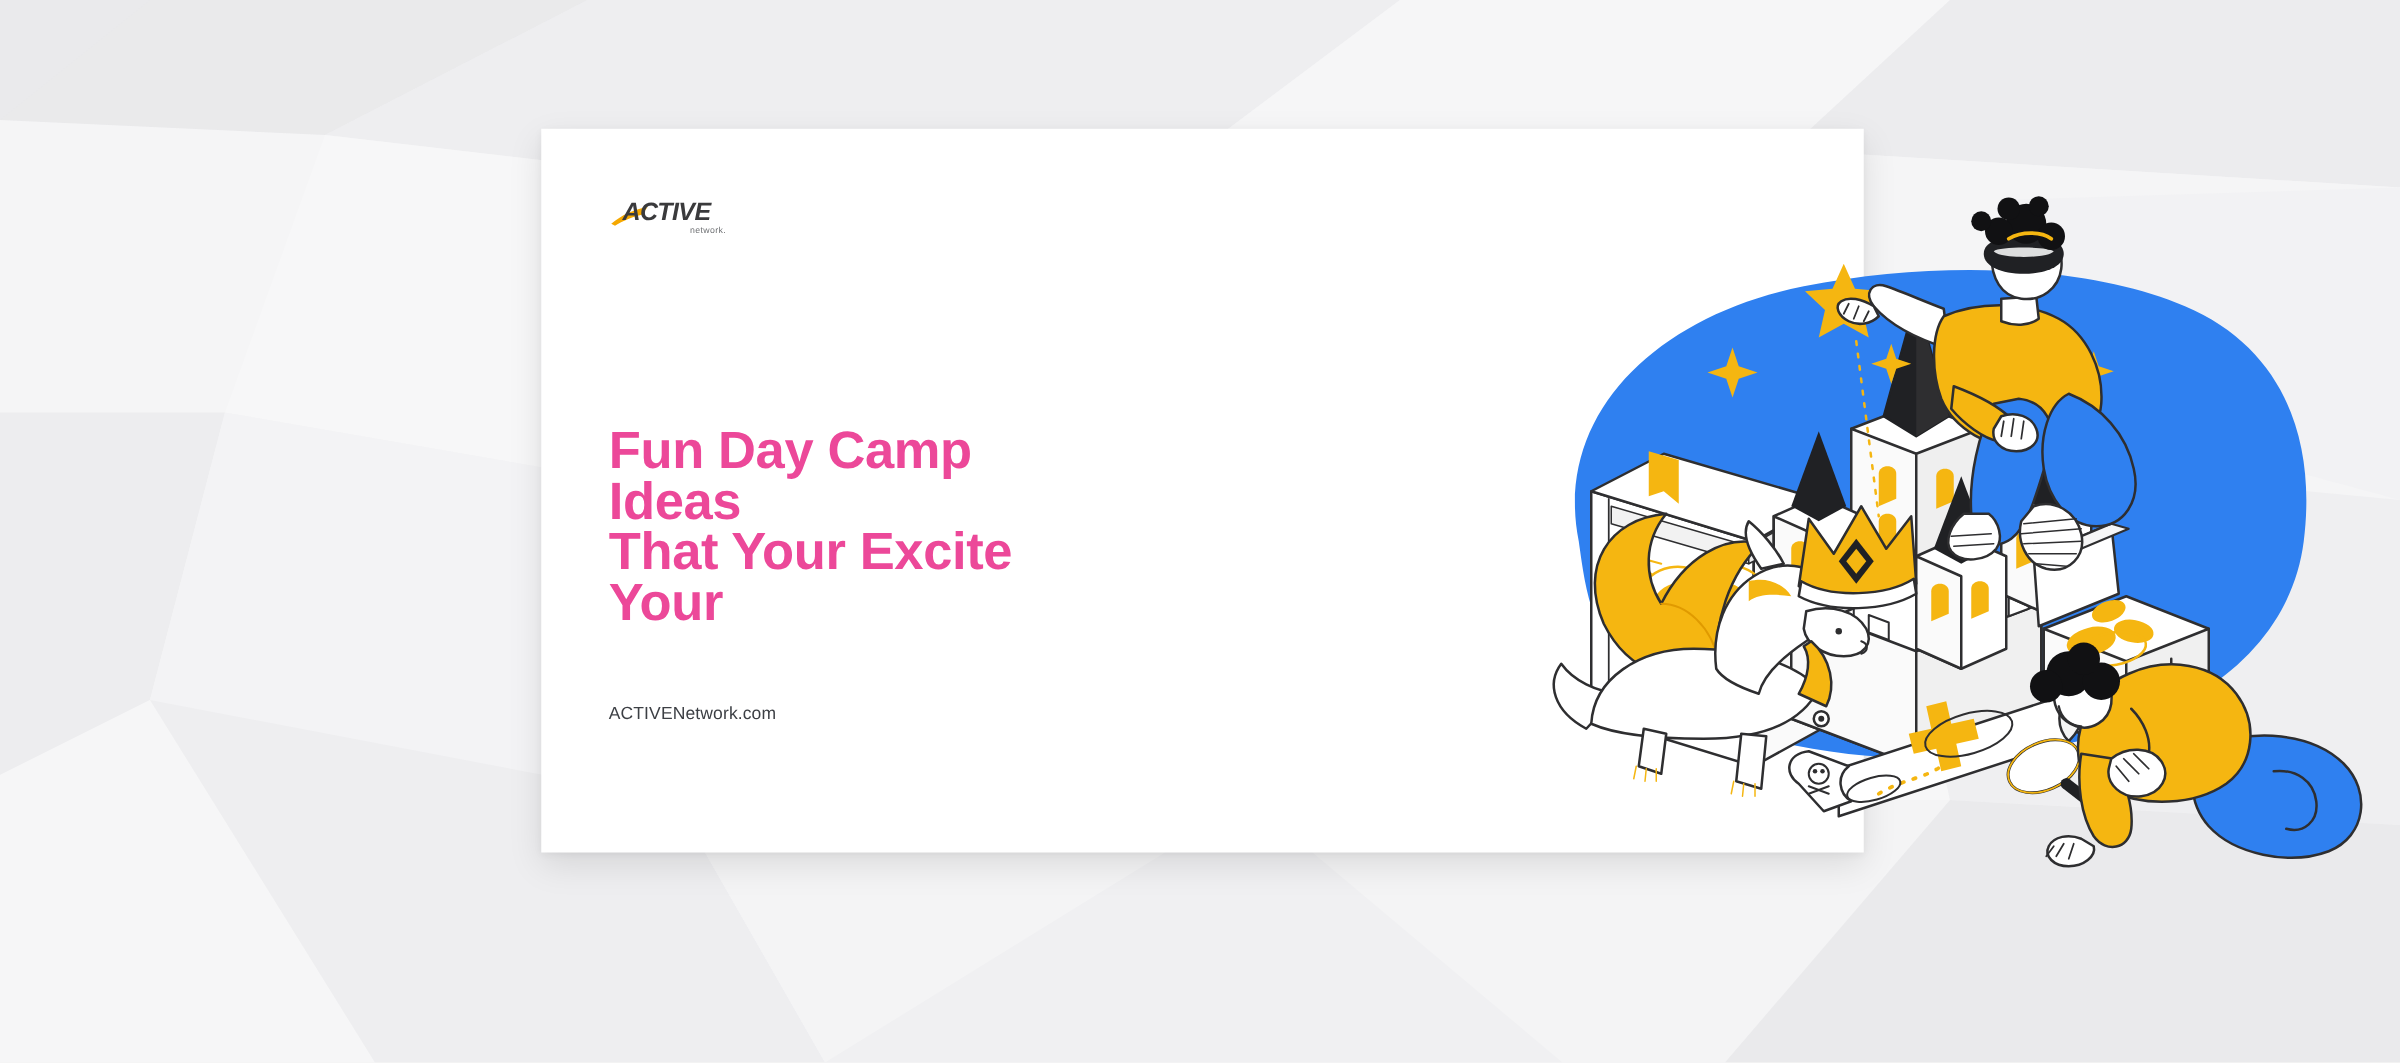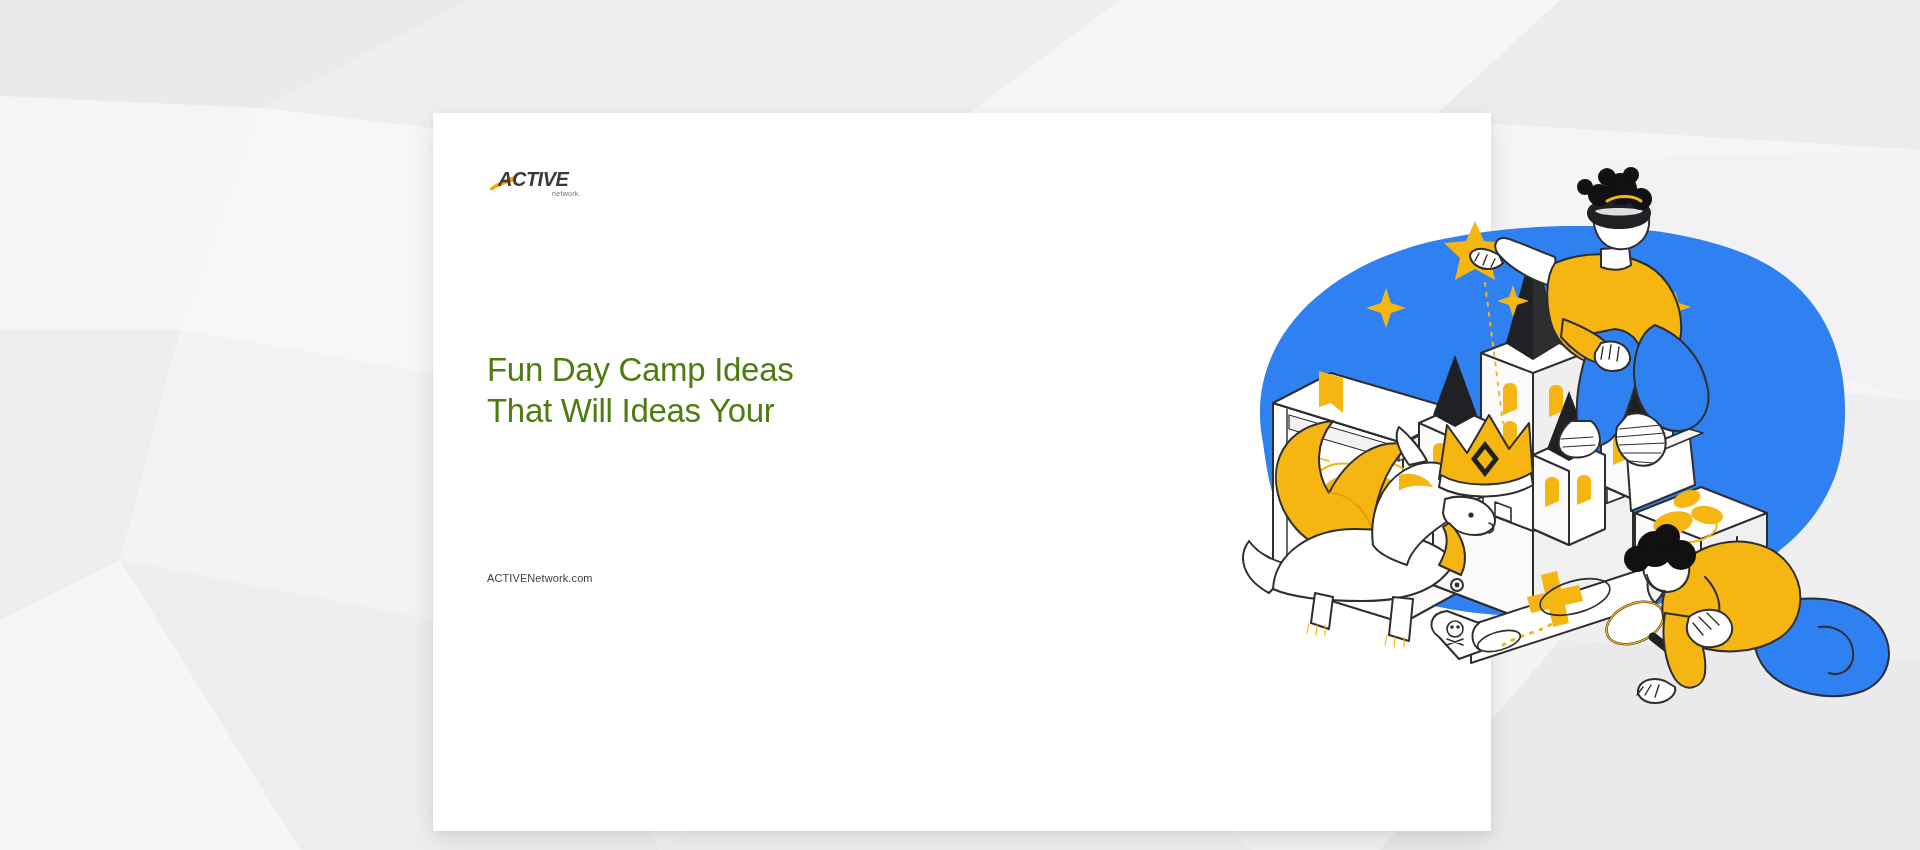--- a/index.html
+++ b/index.html
@@ -27,23 +27,23 @@
     inset: 0;
     width: 1920px;
     height: 850px;
     display: block;
   }
 
   
   #slide-card {
     position: absolute;
     left: 433px;
-    top: 113px;
+    top: 103px;
     width: 1058px;
-    height: 718px;
+    height: 579px;
     background: #ffffff;
     box-shadow: 0 10px 26px rgba(0,0,0,0.10), 0 2px 6px rgba(0,0,0,0.05);
   }
 
   
   #logo-block {
     position: absolute;
     left: 55px;
     top: 54px;
     width: 112px;
@@ -54,43 +54,43 @@
   
   #text-col {
     position: absolute;
     left: 54px;
     top: 237px;
     width: 360px;
   }
   #headline {
     margin: 0;
     font-family: "Liberation Sans", sans-serif;
-    font-size: 33px;
+    font-size: 42px;
     line-height: 40.5px;
-    font-weight: 400;
+    font-weight: 700;
     letter-spacing: -0.3px;
-    color: #4d7c0f;
+    color: #ec4899;
   }
   #subhead {
     margin: 18px 0 0 0;
     font-family: "Liberation Sans", sans-serif;
     font-size: 14.5px;
     line-height: 22px;
     font-weight: 400;
     color: #6b6e73;
     max-width: 240px;
   }
 
   
   #footer-url {
     position: absolute;
     left: 54px;
     top: 459px;
     font-family: "Liberation Sans", sans-serif;
-    font-size: 11px;
+    font-size: 14px;
     font-weight: 400;
     letter-spacing: 0.1px;
     color: #3c3f44;
   }
 
   
   #illustration {
     position: absolute;
     left: 770px;
     top: 80px;
@@ -143,21 +143,21 @@
           <text x="20" y="38" font-size="40" letter-spacing="-1">ACTIVE</text>
         </g>
         <g fill="#6E7073" font-family="Liberation Sans, sans-serif" font-weight="400">
           <text x="128" y="58" font-size="14" letter-spacing="0.6">network.</text>
         </g>
       </svg>
 
     </div>
 
     <div id="text-col">
-      <h1 id="headline"><span>Fun Day Camp Ideas</span><br><span>That Will Ideas Your</span><br></h1>
+      <h1 id="headline"><span>Fun Day Camp Ideas</span><br><span>That Your Excite Your</span><br></h1>
     </div>
 
     <div id="footer-url">ACTIVENetwork.com</div>
 
     <div id="illustration">
       <svg id="illus-svg" viewBox="0 0 740 500" aria-hidden="true">
         <defs>
           <clipPath id="cardclip">
             <rect x="-770" y="-80" width="1058" height="637"></rect>
           </clipPath>

